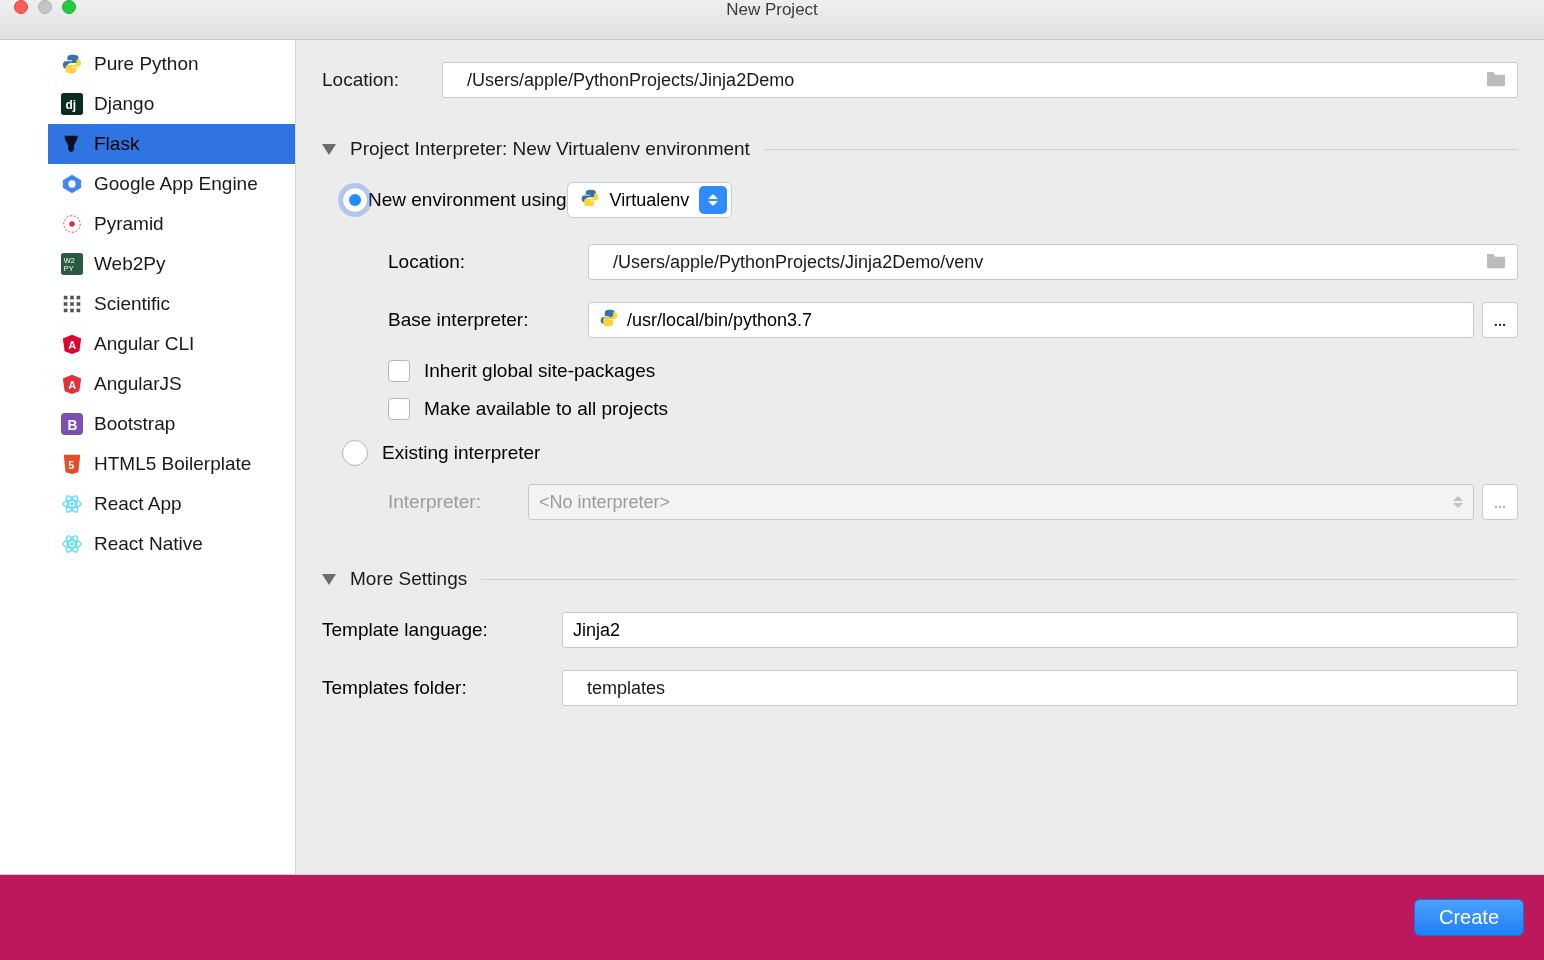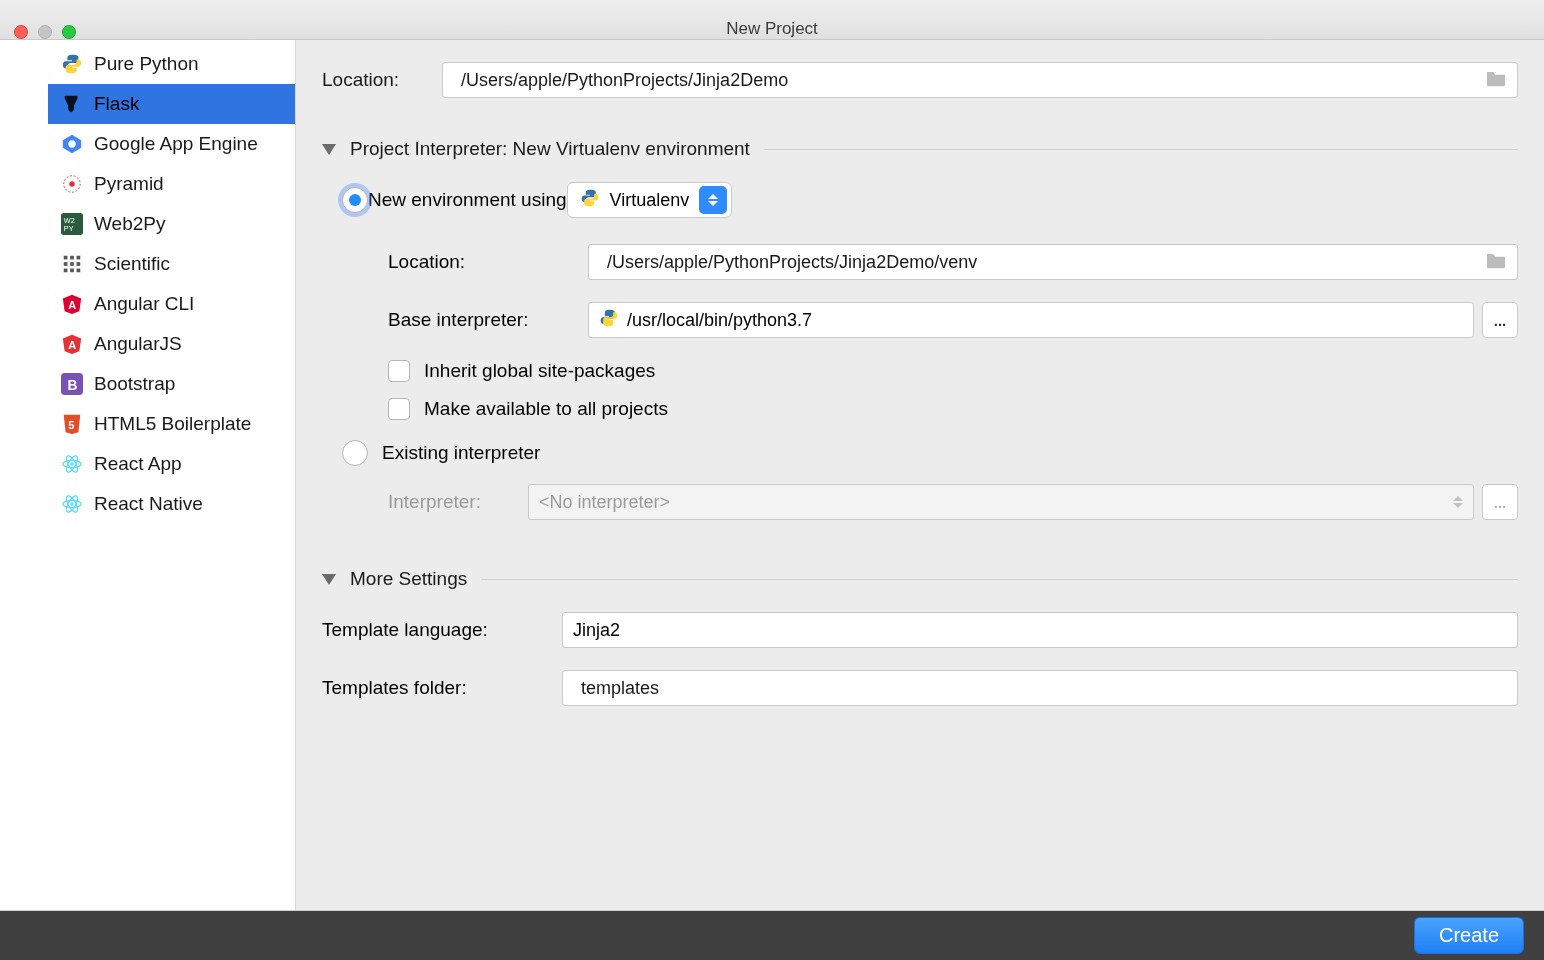--- a/index.html
+++ b/index.html
@@ -12,21 +12,21 @@
   height: 960px;
   overflow: hidden;
   display: flex;
   flex-direction: column;
 }
 .titlebar {
   height: 40px;
   background: linear-gradient(#efefef, #e0e0e0);
   border-bottom: 1px solid #c9c9c9;
   display: flex;
-  align-items: flex-end;
+  align-items: flex-start;
   position: relative;
 }
 .traffic-lights {
   display: flex;
   gap: 10px;
   margin-left: 14px;
 }
 .tl { width: 14px; height: 14px; border-radius: 50%; }
 .tl-close { background: #ff5f57; border: 1px solid #e0443e; }
 .tl-min   { background: #c5c5c5; border: 1px solid #b0b0b0; }
@@ -74,21 +74,21 @@
 }
 .row { display: flex; align-items: center; gap: 0; margin-bottom: 22px; }
 .label { font-size: 19px; color: #1a1a1a; width: 120px; }
 .label-wide { width: auto; }
 .text-input {
   flex: 1;
   height: 36px;
   background: #fff;
   border: 1px solid #c9c9c9;
   border-radius: 3px;
-  padding: 0 18px;
+  padding: 0 24px;
   font-size: 18px;
   color: #1a1a1a;
   display: flex;
   align-items: center;
 }
 .text-input.with-icon { padding-right: 44px; position: relative; }
 .folder-icon-in-input {
   position: absolute; right: 10px; top: 50%; transform: translateY(-50%);
   color: #b8b8b8;
 }
@@ -159,23 +159,23 @@
 .small-btn {
   width:36px; height:36px; background:#fff; border:1px solid #c9c9c9; border-radius:4px;
   display:flex; align-items:center; justify-content:center; font-weight:bold; color:#333;
   margin-left:8px;
 }
 .small-btn.disabled { color:#b5b5b5; }
 .checkbox {
   width:22px; height:22px; border:1px solid #b6b6b6; border-radius:4px; background:#fff;
 }
 .footer {
-  height: 50px;
+  height: 86px;
   border-top: 1px solid #cfcfcf;
-  background:#404040;
+  background:#be185d;
   display:flex;
   align-items:center;
   justify-content:flex-end;
   padding: 0 20px;
 }
 .create-btn {
   background: linear-gradient(#4aa3ff,#1f7ff5);
   color:#fff; font-size:20px;
   padding: 6px 24px; border-radius:6px; border:1px solid #1a6fe0;
 }
@@ -207,20 +207,29 @@
     <div class="side-item">
       <span class="side-icon">
         <svg width="22" height="22" viewBox="0 0 24 24">
             <path fill="#3572A5" d="M12 2c-3 0-5 1-5 3v3h5v1H5c-2 0-3 2-3 4s1 4 3 4h2v-3c0-2 2-3 4-3h5c2 0 3-1 3-3V5c0-2-2-3-5-3h-2z"></path>
             <path fill="#FFD43B" d="M12 22c3 0 5-1 5-3v-3h-5v-1h7c2 0 3-2 3-4s-1-4-3-4h-2v3c0 2-2 3-4 3H8c-2 0-3 1-3 3v3c0 2 2 3 5 3h2z"></path>
           </svg>
       </span>
       <span>Pure Python</span>
     </div>
 
+    <div class="side-item">
+      <span class="side-icon">
+        <svg width="22" height="22" viewBox="0 0 24 24">
+            <rect width="24" height="24" rx="3" fill="#092E20"></rect>
+            <text x="5" y="17" font-size="13" fill="#fff" font-family="Arial" font-weight="bold">dj</text>
+          </svg>
+      </span>
+      <span>Django</span>
+    </div>
 
     <div class="side-item selected">
       <span class="side-icon">
         <svg width="22" height="22" viewBox="0 0 24 24">
             <path fill="#000" d="M6 3h12v3l-4 8c1 3 0 6-3 7-3-1-4-4-3-7L4 6V3h2z" opacity="0.85"></path>
           </svg>
       </span>
       <span>Flask</span>
     </div>
 

